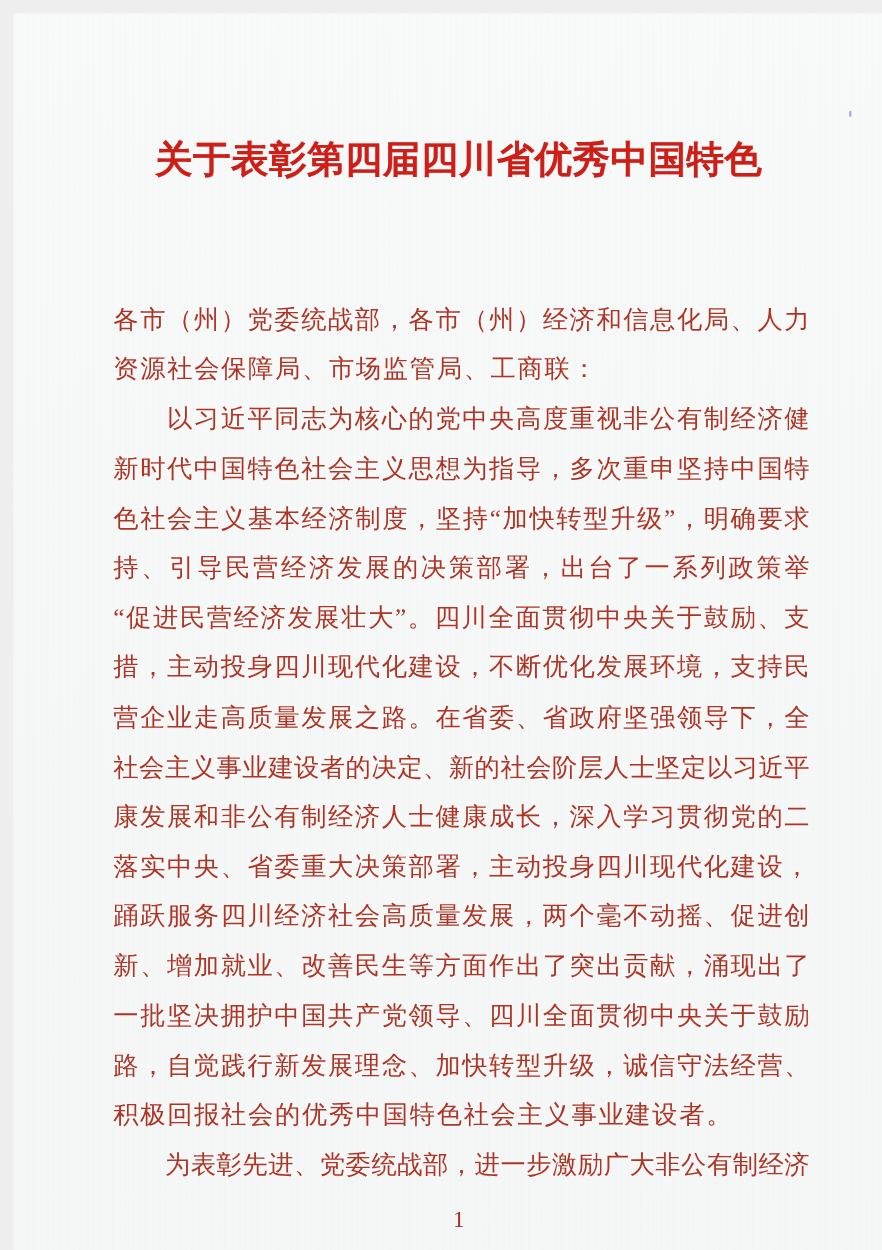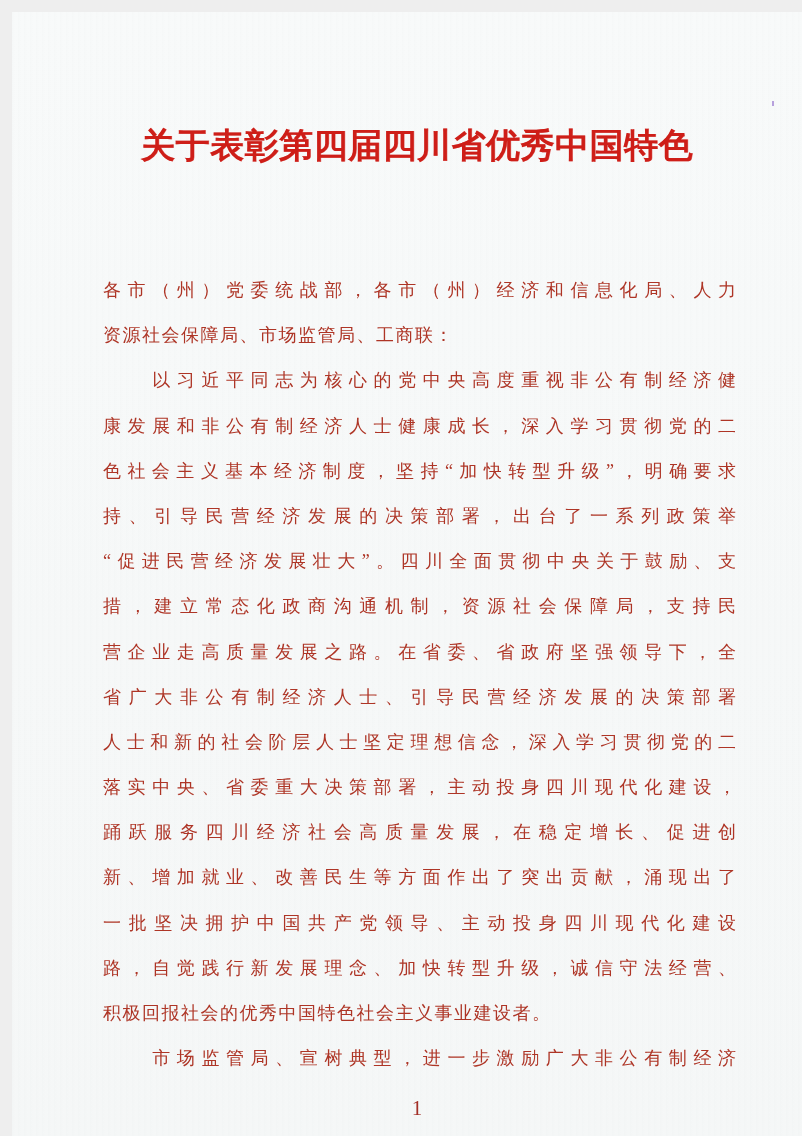--- a/index.html
+++ b/index.html
@@ -40,21 +40,21 @@
   }
   .body-block {
     position: absolute;
     top: 250px;
     left: 83px;
     width: 641px;
   }
   .line {
     height: 41.2px;
     line-height: 41.2px;
-    font-size: 18px;
+    font-size: 23px;
     color: var(--body-red);
     text-align: justify;
     text-align-last: justify;
     text-justify: inter-ideograph;
     white-space: normal;
     overflow: visible;
   }
   .line.short {
     text-align-last: left;
     letter-spacing: 1.5px;
@@ -88,34 +88,34 @@
 
   <div class="title-block">
     <div>关于表彰第四届四川省优秀中国特色</div>
   </div>
 
   <div class="body-block">
 
   <div class="line">各市（州）党委统战部，各市（州）经济和信息化局、人力</div>
       <div class="line short">资源社会保障局、市场监管局、工商联：</div>
       <div class="line">　　以习近平同志为核心的党中央高度重视非公有制经济健</div>
-      <div class="line">康发展和非公有制经济人士健康成长，深入学习贯彻党的二</div>
+      <div class="line">新时代中国特色社会主义思想为指导，多次重申坚持中国特</div>
       <div class="line">色社会主义基本经济制度，坚持“加快转型升级”，明确要求</div>
       <div class="line">持、引导民营经济发展的决策部署，出台了一系列政策举</div>
       <div class="line">“促进民营经济发展壮大”。四川全面贯彻中央关于鼓励、支</div>
-      <div class="line">措，建立常态化政商沟通机制，资源社会保障局，支持民</div>
+      <div class="line">措，主动投身四川现代化建设，不断优化发展环境，支持民</div>
       <div class="line">营企业走高质量发展之路。在省委、省政府坚强领导下，全</div>
-      <div class="line">省广大非公有制经济人士、引导民营经济发展的决策部署</div>
-      <div class="line">人士和新的社会阶层人士坚定理想信念，深入学习贯彻党的二</div>
+      <div class="line">社会主义事业建设者的决定、新的社会阶层人士坚定以习近平</div>
+      <div class="line">康发展和非公有制经济人士健康成长，深入学习贯彻党的二</div>
       <div class="line">落实中央、省委重大决策部署，主动投身四川现代化建设，</div>
-      <div class="line">踊跃服务四川经济社会高质量发展，在稳定增长、促进创</div>
+      <div class="line">踊跃服务四川经济社会高质量发展，两个毫不动摇、促进创</div>
       <div class="line">新、增加就业、改善民生等方面作出了突出贡献，涌现出了</div>
-      <div class="line">一批坚决拥护中国共产党领导、主动投身四川现代化建设</div>
+      <div class="line">一批坚决拥护中国共产党领导、四川全面贯彻中央关于鼓励</div>
       <div class="line">路，自觉践行新发展理念、加快转型升级，诚信守法经营、</div>
       <div class="line short">积极回报社会的优秀中国特色社会主义事业建设者。</div>
-      <div class="line">　　市场监管局、宣树典型，进一步激励广大非公有制经济</div>
+      <div class="line">　　为表彰先进、党委统战部，进一步激励广大非公有制经济</div>
     </div>
 
   <div class="page-number">1</div>
 
   <div class="speck"></div>
 
 </div>
 
 </body></html>

